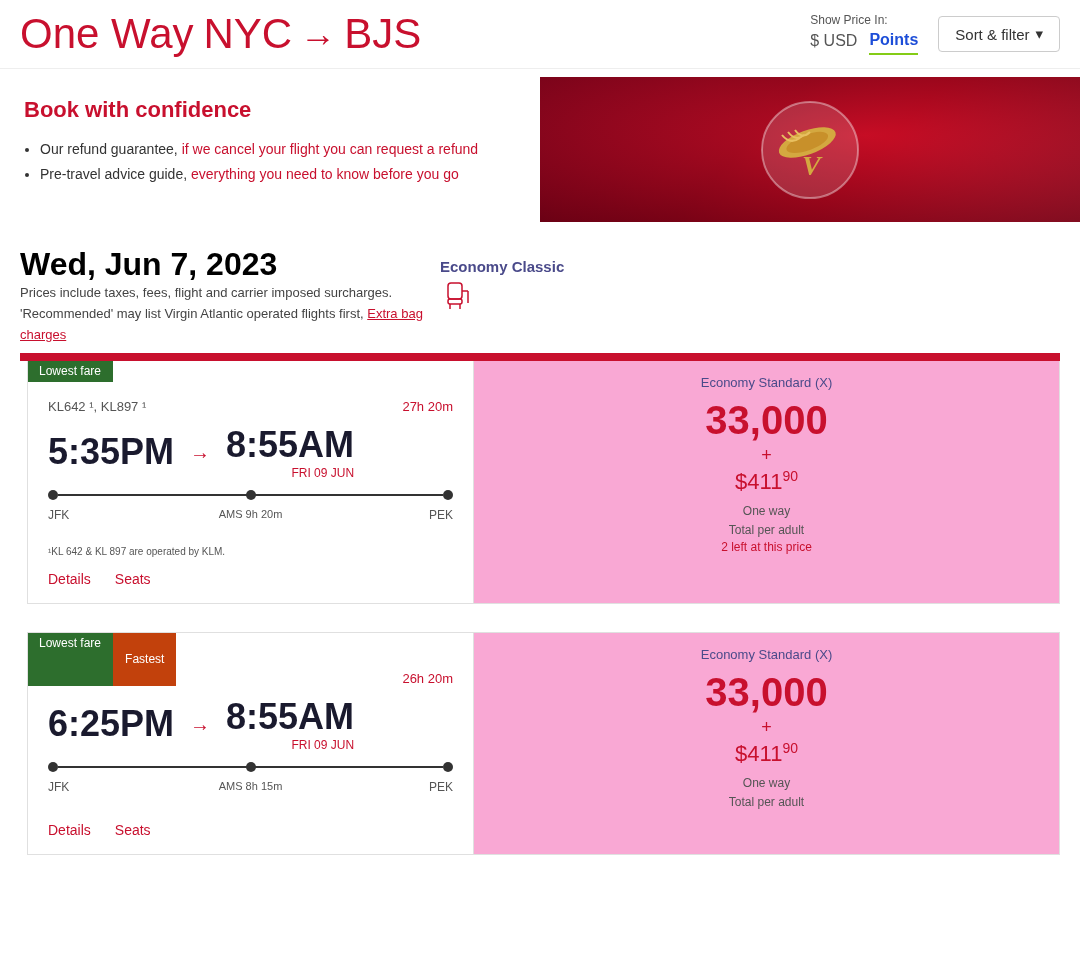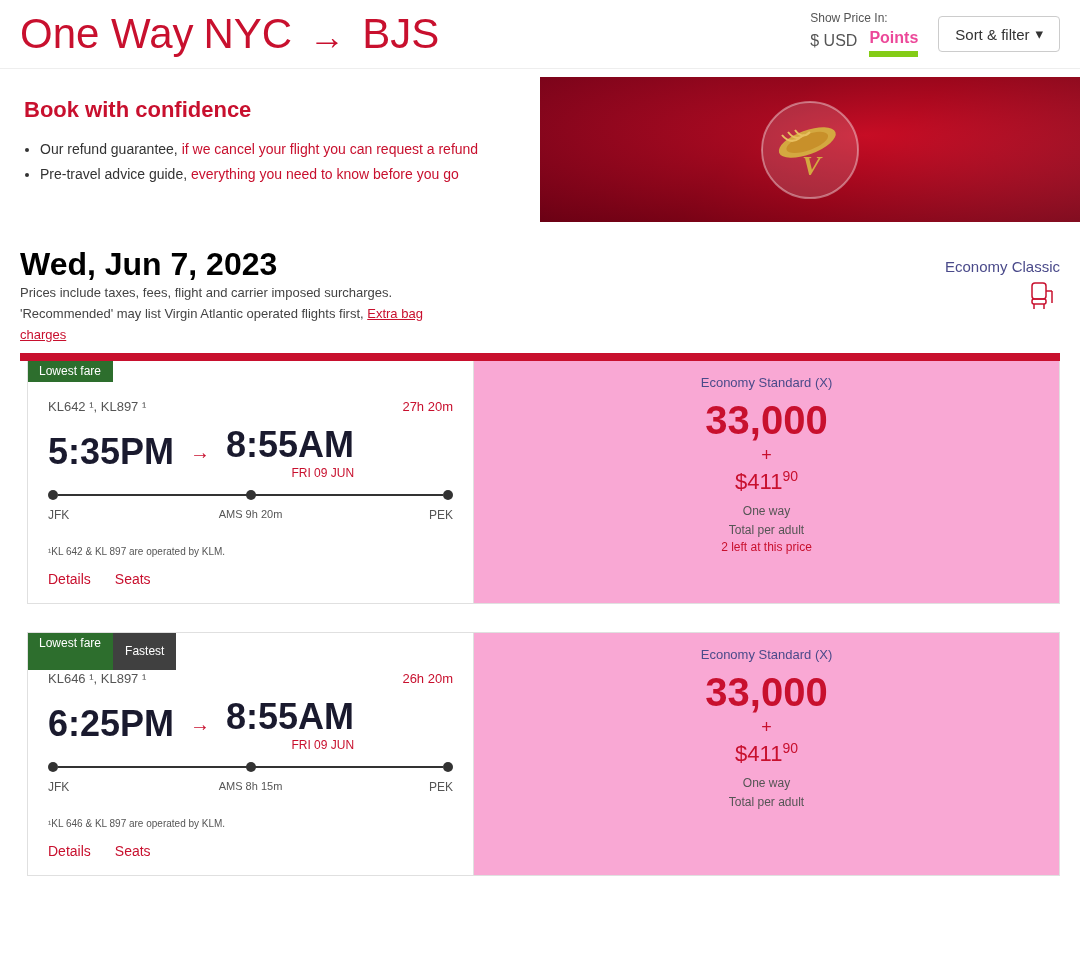--- a/index.html
+++ b/index.html
@@ -22,22 +22,22 @@
     .header-title {
       font-size: 42px;
       font-weight: 300;
       color: #c8102e;
     }
     .header-route {
       font-size: 42px;
       font-weight: 300;
       color: #c8102e;
       display: flex;
-      align-items: flex-end;
-      gap: 17px;
+      align-items: center;
+      gap: 8px;
     }
     .arrow-right {
       font-size: 36px;
       color: #c8102e;
     }
     .header-right {
       display: flex;
       align-items: center;
       gap: 20px;
     }
@@ -56,22 +56,22 @@
       align-items: center;
       gap: 12px;
     }
     .price-option {
       font-size: 16px;
       color: #555;
       cursor: pointer;
       padding-bottom: 4px;
     }
     .price-option.active {
-      color: #ec4899;
-      border-bottom: 6px solid #84cc16;
+      color: #1d4ed8;
+      border-bottom: 2px solid #84cc16;
       font-weight: bold;
     }
     .sort-filter-btn {
       display: flex;
       align-items: center;
       gap: 6px;
       border: 1px solid #ccc;
       padding: 8px 16px;
       border-radius: 4px;
       cursor: pointer;
@@ -193,24 +193,24 @@
       left: -1px;
       gap: 0;
     }
     .badge-lowest {
       background: #2d6e2d;
       color: #fff;
       font-size: 12px;
       padding: 4px 12px;
     }
     .badge-fastest {
-      background: #404040;
+      background: #c2410c;
       color: #fff;
       font-size: 12px;
-      padding: 12px 12px;
+      padding: 20px 12px;
     }
     .flight-meta {
       display: flex;
       justify-content: space-between;
       align-items: flex-start;
       margin-top: 22px;
     }
     .flight-numbers {
       font-size: 13px;
       color: #555;
@@ -337,23 +337,24 @@
     }
 
     
     .red-bar {
       height: 8px;
       background: #c8102e;
       width: 100%;
     }
     .cabin-header-cell {
       flex: 1;
-      text-align: right;
+      text-align: left;
       padding: 12px 0 8px;
       border-left: 1px solid #e0e0e0;
+      font-weight: bold;
     }
   </style>
 </head>
 <body>
 
 <div class="header">
   <div class="header-left">
     <span class="header-title">One Way</span>
     <div class="header-route">
       <span>NYC</span>
@@ -520,21 +521,20 @@
           </div>
           <div class="path-dot"></div>
         </div>
         <div style="position:relative; height:28px; width:100%;">
           <span class="airport-left" style="position:absolute; left:0;">JFK</span>
           <span style="position:absolute; left:50%; transform:translateX(-50%); font-size:11px; color:#555; white-space:nowrap;">
             <span>AMS</span> <span>8h  15m</span>
           </span>
           <span class="airport-right" style="position:absolute; right:0;">PEK</span>
         </div>
-        <p class="flight-footnote">¹KL 646 &amp; KL 897 are operated by KLM.</p>
         <div class="flight-actions">
           <a href="#">Details</a>
           <a href="#">Seats</a>
         </div>
       </div>
       <div class="flight-right">
         <div class="cabin-type-label">Economy Standard (X)</div>
         <div class="price-points">33,000</div>
         <div class="price-plus">+</div>
         <div class="price-usd">

